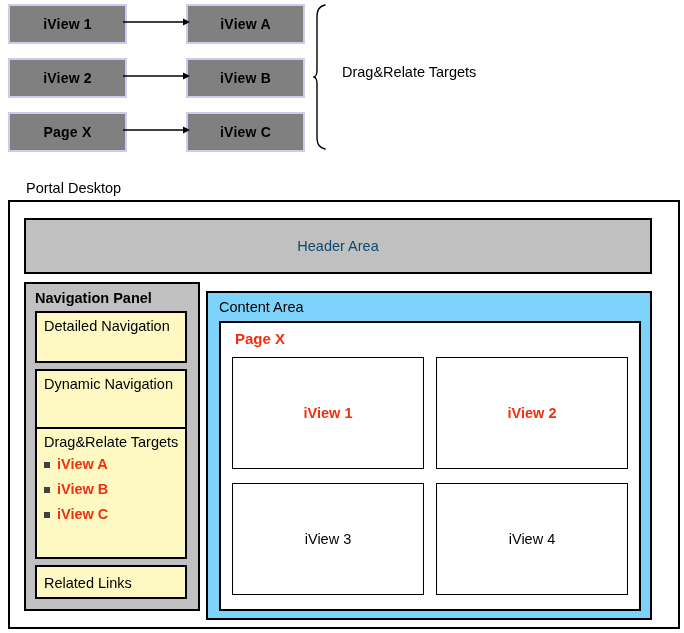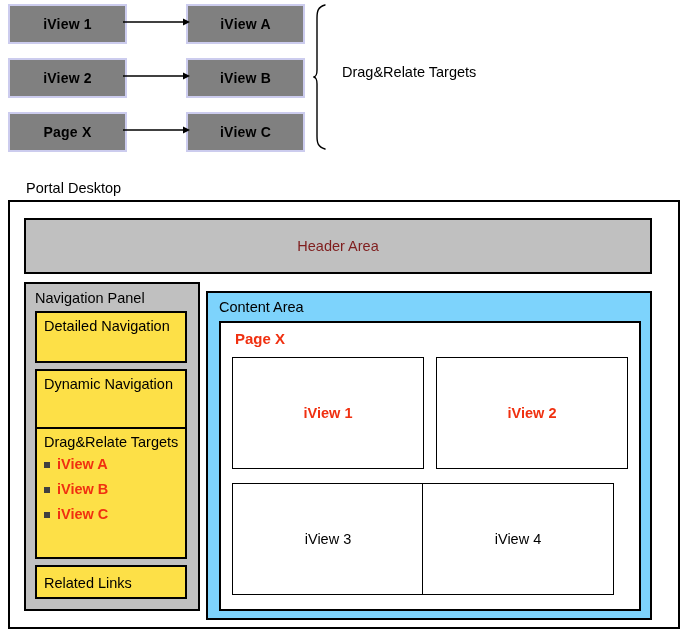--- a/index.html
+++ b/index.html
@@ -84,46 +84,47 @@
     left: 14px;
     top: 16px;
     width: 624px;
     height: 52px;
     background: #c0c0c0;
     border: 2px solid #000000;
     display: flex;
     align-items: center;
     justify-content: center;
     font-size: 14.5px;
-    color: #7f1d1d;
+    color: #0c4a6e;
   }
 
   
   #navigation-panel {
     position: absolute;
     left: 14px;
     top: 80px;
     width: 172px;
     height: 325px;
     background: #c0c0c0;
     border: 2px solid #000000;
   }
   #navigation-panel-title {
     position: absolute;
     left: 9px;
     top: 6px;
     font-size: 14.5px;
     white-space: nowrap;
+    font-weight: bold;
   }
 
   .nav-card {
     position: absolute;
     left: 9px;
     width: 152px;
-    background: #fde047;
+    background: #fef9c3;
     border: 2px solid #000000;
     box-sizing: border-box;
     padding: 4px 6px 4px 7px;
     font-size: 14.5px;
     line-height: 19px;
   }
   #nav-card-detailed   { top: 27px;  height: 52px; }
   #nav-card-dynamic    { top: 85px;  height: 60px; }
   #nav-card-dragrelate { top: 143px; height: 132px; }
   #nav-card-related    { top: 281px; height: 34px; display:flex; align-items:flex-end; }
@@ -192,21 +193,21 @@
     border: 1px solid #000000;
     display: flex;
     align-items: center;
     justify-content: center;
     font-size: 14.5px;
   }
   .iview-tile.highlight { color: #f03010; font-weight: bold; }
   #iview-tile-1 { left: 11px;  top: 34px; }
   #iview-tile-2 { left: 215px; top: 34px; }
   #iview-tile-3 { left: 11px;  top: 160px; }
-  #iview-tile-4 { left: 201px; top: 160px; }
+  #iview-tile-4 { left: 215px; top: 160px; }
 </style>
 </head>
 <body>
 
 <div id="mapping-section">
 
   <div class="map-box" id="map-src-1" style="left:8px;  top:4px;">iView 1</div>
   <div class="map-box" id="map-src-2" style="left:8px;  top:58px;">iView 2</div>
   <div class="map-box" id="map-src-3" style="left:8px;  top:112px;">Page X</div>
 

